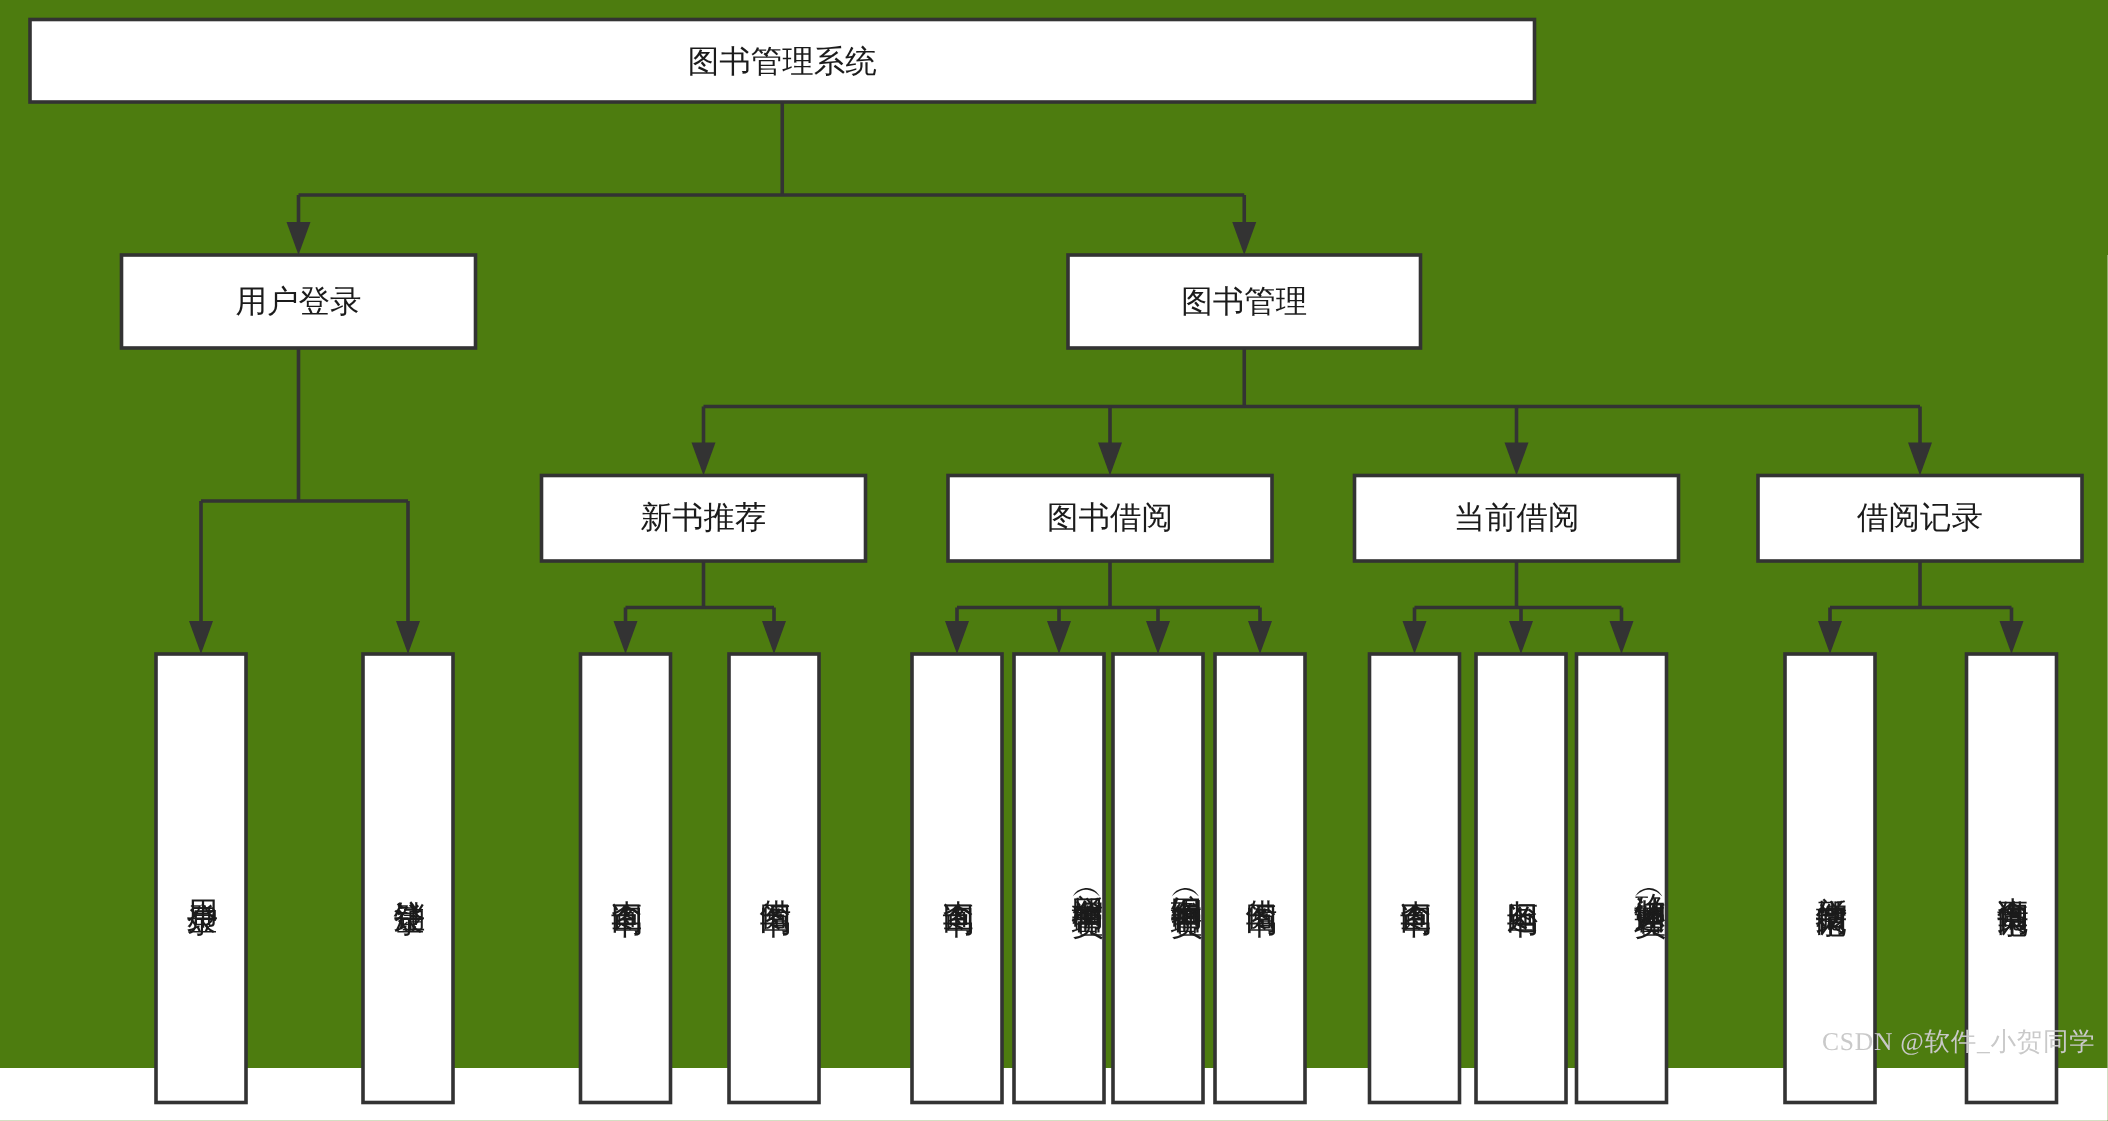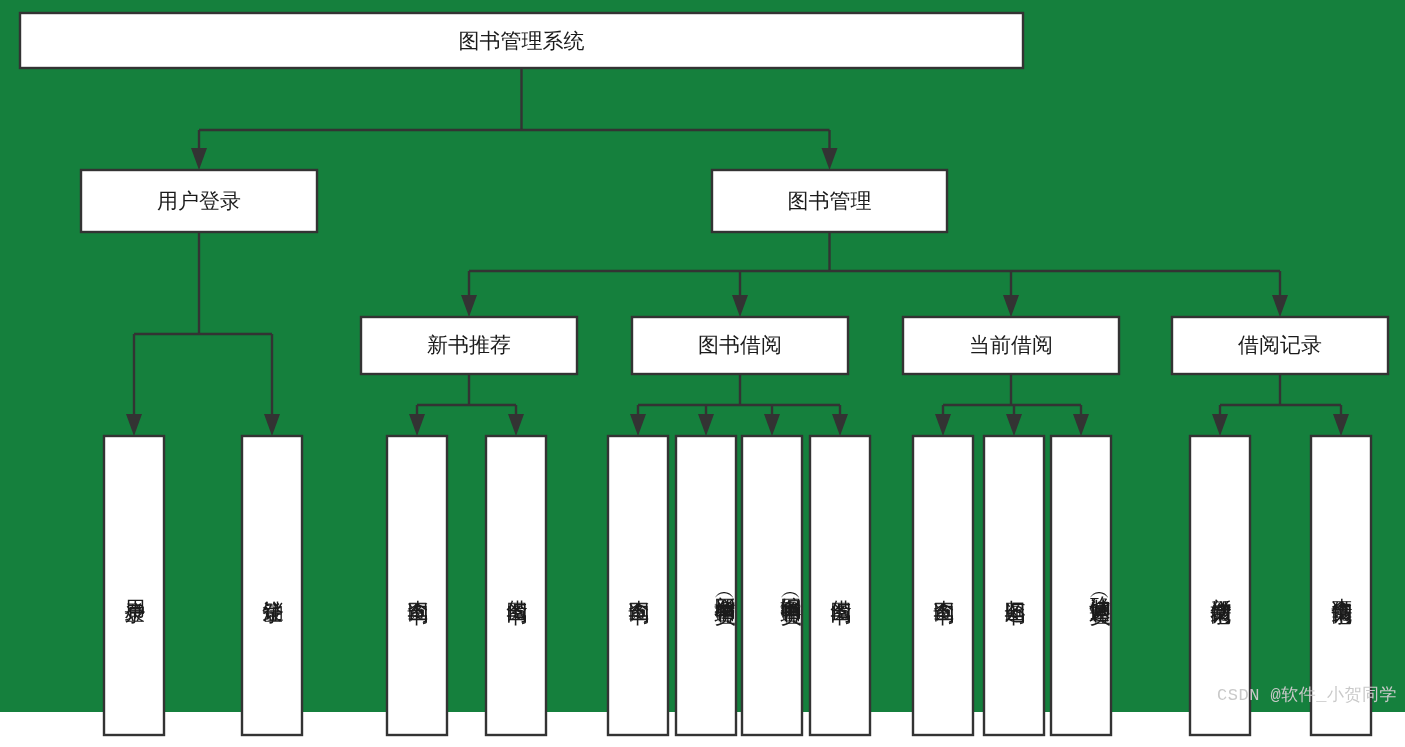--- a/index.html
+++ b/index.html
@@ -10,21 +10,21 @@
   body {
     width: 1405px;
     height: 747px;
     font-family: "Liberation Sans", "DejaVu Sans", sans-serif;
     overflow: hidden;
   }
   #diagram-root {
     position: relative;
     width: 1405px;
     height: 712px;
-    background: #15803d;
+    background: #4d7c0f;
   }
   svg#tree-svg {
     position: absolute;
     left: 0;
     top: 0;
     width: 1405px;
     height: 747px;
     display: block;
   }
   .node-box {
@@ -62,21 +62,21 @@
     white-space: nowrap;
     pointer-events: none;
     display: flex;
     align-items: center;
     justify-content: center;
   }
   .watermark {
     position: absolute;
     right: 8px;
     bottom: 6px;
-    font-family: Liberation Mono, monospace;
+    font-family: Liberation Serif, serif;
     font-size: 17px;
     color: #c9c9c9;
     white-space: nowrap;
     letter-spacing: 0.5px;
   }
 </style>
 </head>
 <body>
 
 <div id="diagram-root">

